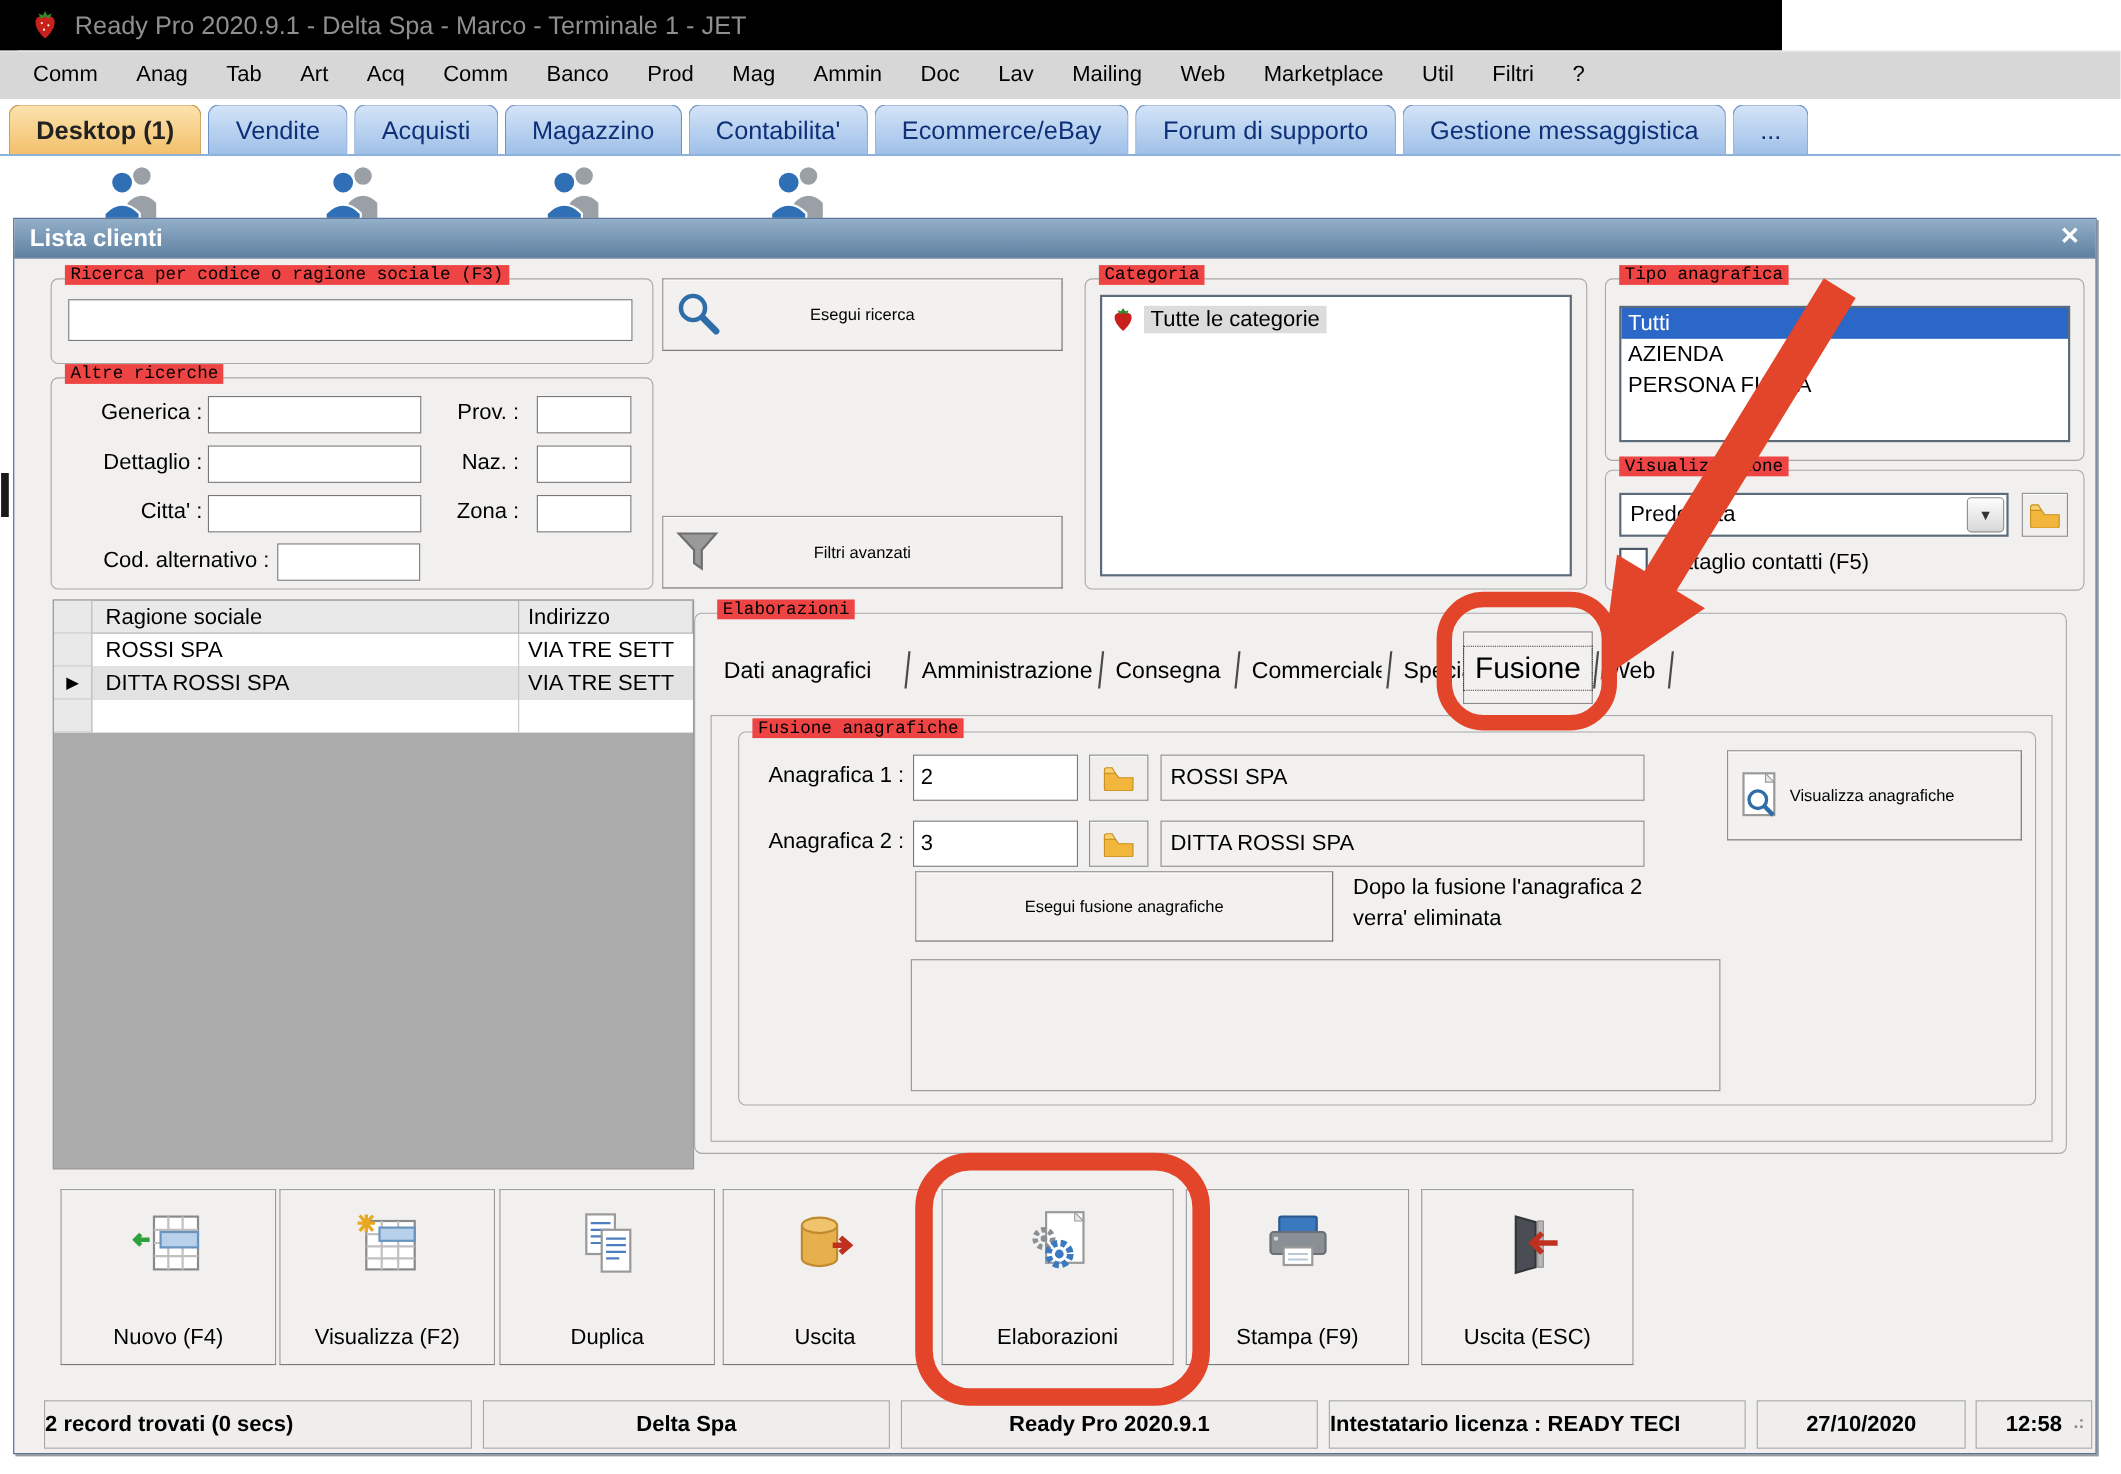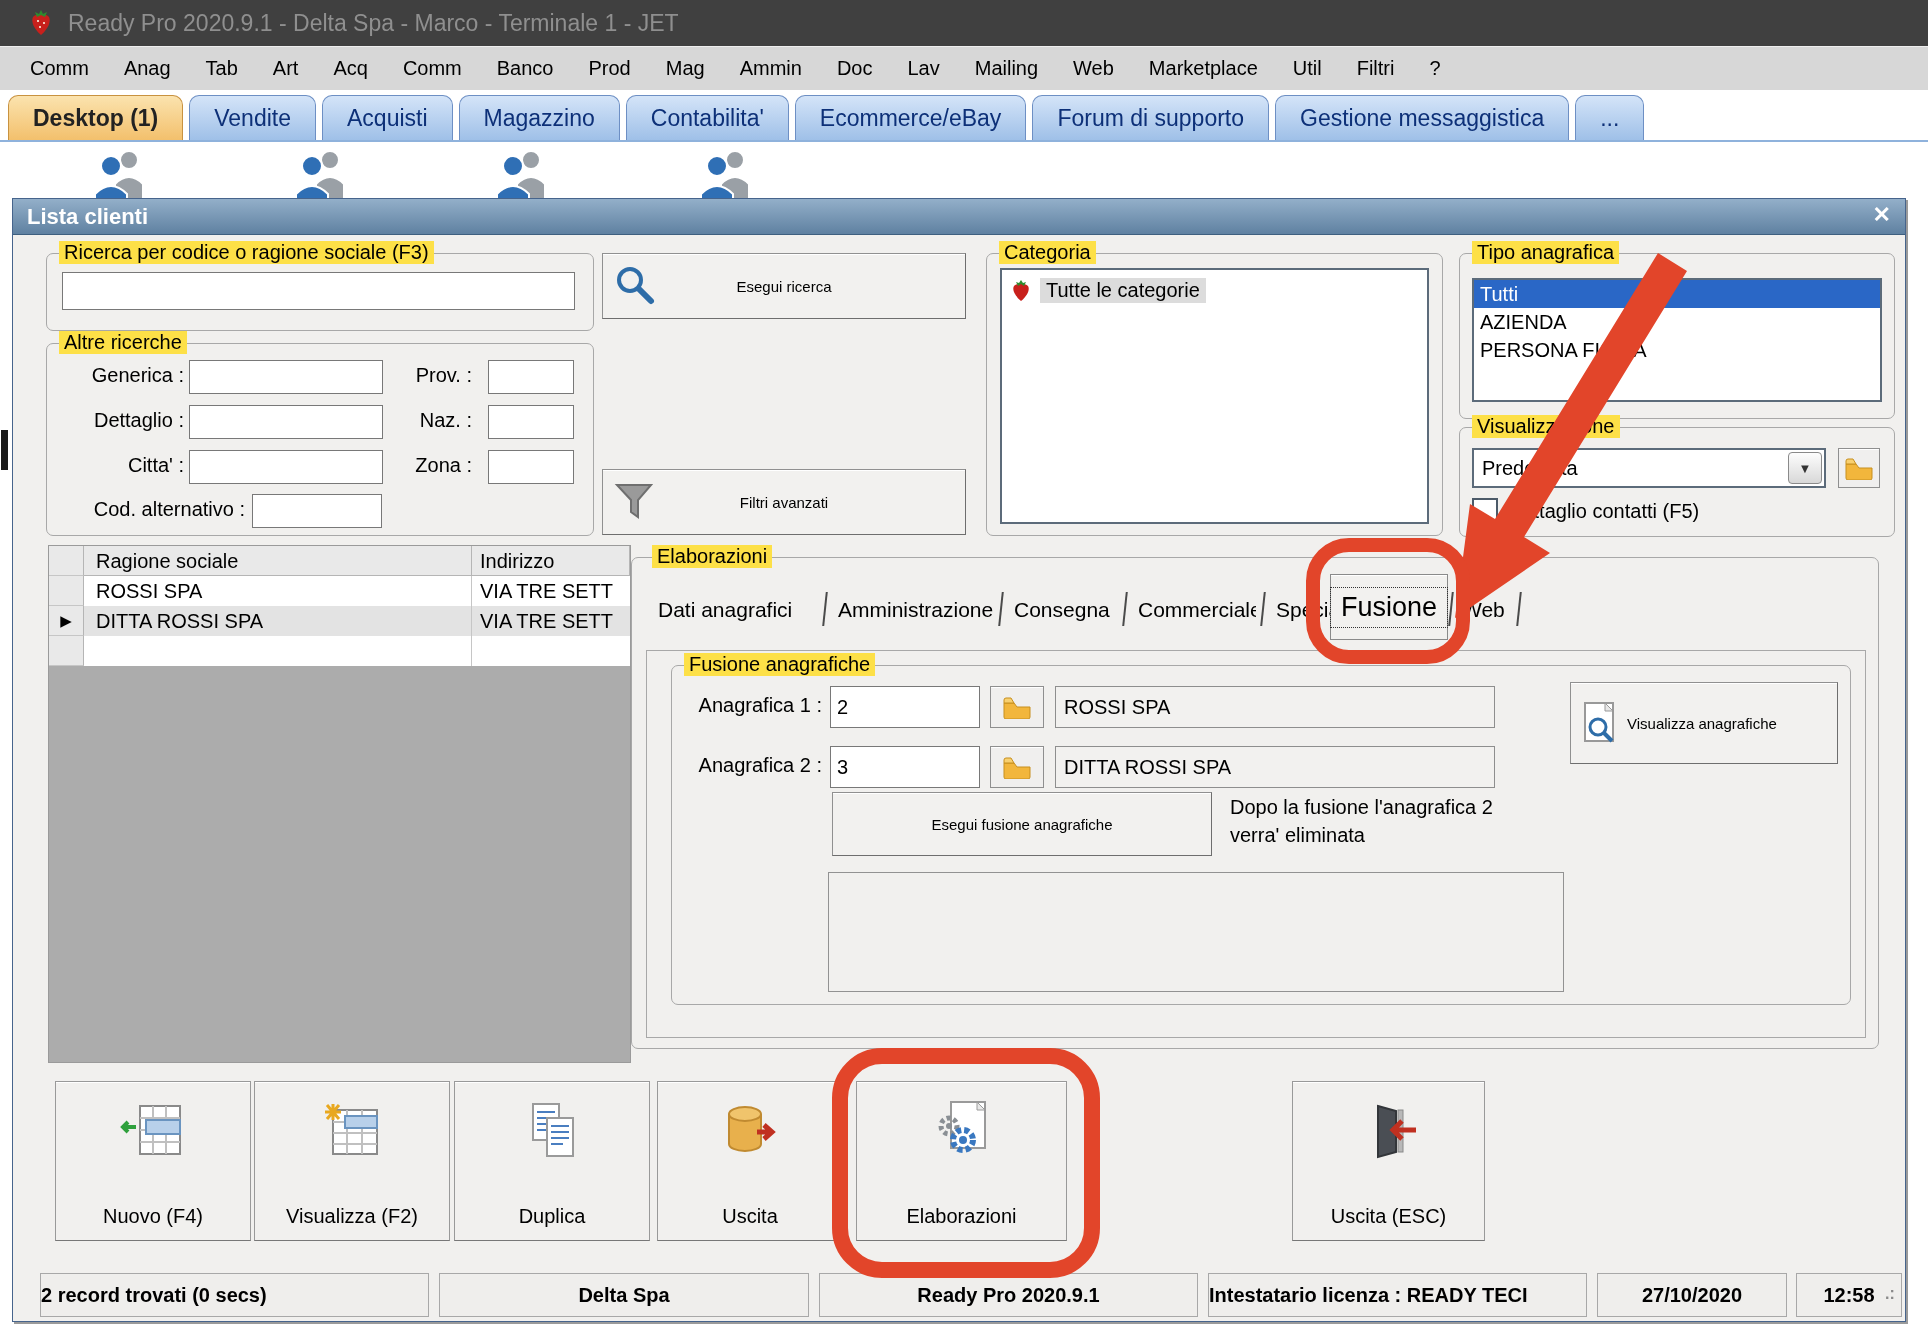--- a/index.html
+++ b/index.html
@@ -1,20 +1,20 @@
 <!DOCTYPE html>
 <html><head>
 <meta charset="utf-8">
 <style>
   html,body{margin:0;padding:0;background:#fff;}
   .screen{position:relative;width:1928px;height:1340px;overflow:hidden;
     font-family:"Liberation Sans",sans-serif;color:#000;background:#fff;}
   .abs{position:absolute;}
   
-  .titlebar{position:absolute;left:0;top:0;width:1928px;height:46px;background:#404040;
+  .titlebar{position:absolute;left:0;top:0;width:1620px;height:46px;background:#000000;
     display:flex;align-items:center;}
   .titletext{color:#8f8f8f;font-size:23px;margin-left:14px;white-space:nowrap;}
   .menubar{position:absolute;left:0;top:46px;width:1928px;height:44px;background:#d7d7d7;
     border-top:1px solid #eee;display:flex;align-items:center;gap:35px;padding-left:30px;
     box-sizing:border-box;font-size:20px;}
   .menubar span{white-space:nowrap;}
   .tabbar{position:absolute;left:0;top:90px;width:1928px;height:52px;background:#fff;
     border-bottom:2px solid #8fb2dc;display:flex;align-items:flex-end;gap:6px;
     padding-left:8px;box-sizing:border-box;}
   .tab{height:44px;display:flex;align-items:center;padding:0 24px;font-size:23px;
@@ -24,22 +24,22 @@
     color:#222;font-weight:bold;}
   .desktopstrip{position:absolute;left:0;top:142px;width:1928px;height:58px;background:#fff;}
   
   .dialog{position:absolute;left:12px;top:198px;width:1894px;height:1124px;
     background:#f1f0ee;border:1px solid #46648c;box-sizing:border-box;box-shadow:2px 2px 0 #9a9a9a;}
   .dlgtitle{position:absolute;left:0;top:0;width:100%;height:36px;box-sizing:border-box;
     background:linear-gradient(#93afc9,#5f81a1);border-bottom:1px solid #3e5f7f;
     display:flex;align-items:center;color:#fff;font-weight:bold;font-size:22px;padding-left:14px;}
   .closex{position:absolute;right:14px;top:3px;color:#fff;font-weight:bold;font-size:22px;cursor:default;}
   .grp{position:absolute;border:1px solid #a8a8a8;border-radius:7px;box-sizing:border-box;}
-  .glbl{position:absolute;top:-13px;left:12px;background:#fde047;padding:0 5px;
-    font-size:20px;white-space:nowrap;}
+  .glbl{position:absolute;top:-13px;left:12px;background:#ef4444;padding:0 5px;
+    font-size:16px;white-space:nowrap;font-family:Liberation Mono, monospace;}
   .inp{position:absolute;background:#fff;border:1px solid #787878;box-sizing:border-box;
     font-size:20px;padding:0 6px;font-family:"Liberation Sans",sans-serif;}
   .btn{position:absolute;background:#f2f1ef;border:1px solid #909090;border-bottom-color:#6e6e6e;
     border-right-color:#6e6e6e;box-shadow:inset 0 1px 0 #fff;display:flex;align-items:center;
     justify-content:center;font-size:15px;box-sizing:border-box;}
   .btnicon{position:absolute;left:10px;top:50%;transform:translateY(-50%);}
   .lbl{position:absolute;font-size:20px;white-space:nowrap;}
   .rlbl{position:absolute;font-size:20px;white-space:nowrap;text-align:right;}
   .listbox{position:absolute;background:#fff;border:2px solid #5c6b7a;box-sizing:border-box;}
   .li{height:28px;line-height:28px;font-size:20px;padding-left:6px;white-space:nowrap;}
@@ -391,20 +391,30 @@
       <svg width="66" height="64">
         <rect x="22" y="2" width="34" height="46" fill="#fff" stroke="#9a9a9a" stroke-width="2"></rect>
         <path d="M48 2 l8 8 h-8 z" fill="#e8e8e8" stroke="#9a9a9a"></path>
         <circle cx="20" cy="26" r="8" fill="none" stroke="#8a8f94" stroke-width="5" stroke-dasharray="4 3"></circle>
         <circle cx="20" cy="26" r="3" fill="#8a8f94"></circle>
         <circle cx="34" cy="40" r="10" fill="none" stroke="#3a78c0" stroke-width="6" stroke-dasharray="5 3"></circle>
         <circle cx="34" cy="40" r="4" fill="#3a78c0"></circle>
       </svg>
       <span class="cap">Elaborazioni</span>
     </div>
+    <div class="tbtn" style="left:1065px;width:203px">
+      <svg width="66" height="64">
+        <rect x="16" y="6" width="34" height="16" fill="#3a78c0" stroke="#2a5890" stroke-width="2" rx="2"></rect>
+        <rect x="8" y="20" width="50" height="20" fill="#8a9096" stroke="#6a7076" stroke-width="2" rx="3"></rect>
+        <rect x="20" y="34" width="26" height="16" fill="#fff" stroke="#9a9a9a" stroke-width="2"></rect>
+        <path d="M24 40 h18 M24 45 h18" stroke="#b8c8d8" stroke-width="2"></path>
+        <circle cx="13" cy="26" r="2" fill="#d8d8d8"></circle>
+      </svg>
+      <span class="cap">Stampa (F9)</span>
+    </div>
     <div class="tbtn" style="left:1279px;width:193px">
       <svg width="66" height="64">
         <polygon points="22,6 40,11 40,52 22,57" fill="#4a4e54" stroke="#33363a" stroke-width="2"></polygon>
         <rect x="42" y="10" width="5" height="42" fill="#b8b8b8" stroke="#8a8a8a"></rect>
         <path d="M60 30 h-22 m8 -9 l-9 9 l9 9" stroke="#c03020" stroke-width="5" fill="none"></path>
       </svg>
       <span class="cap">Uscita (ESC)</span>
     </div>
 
     <div class="scell left" style="left:27px;width:389px">2 record trovati (0 secs)</div>

